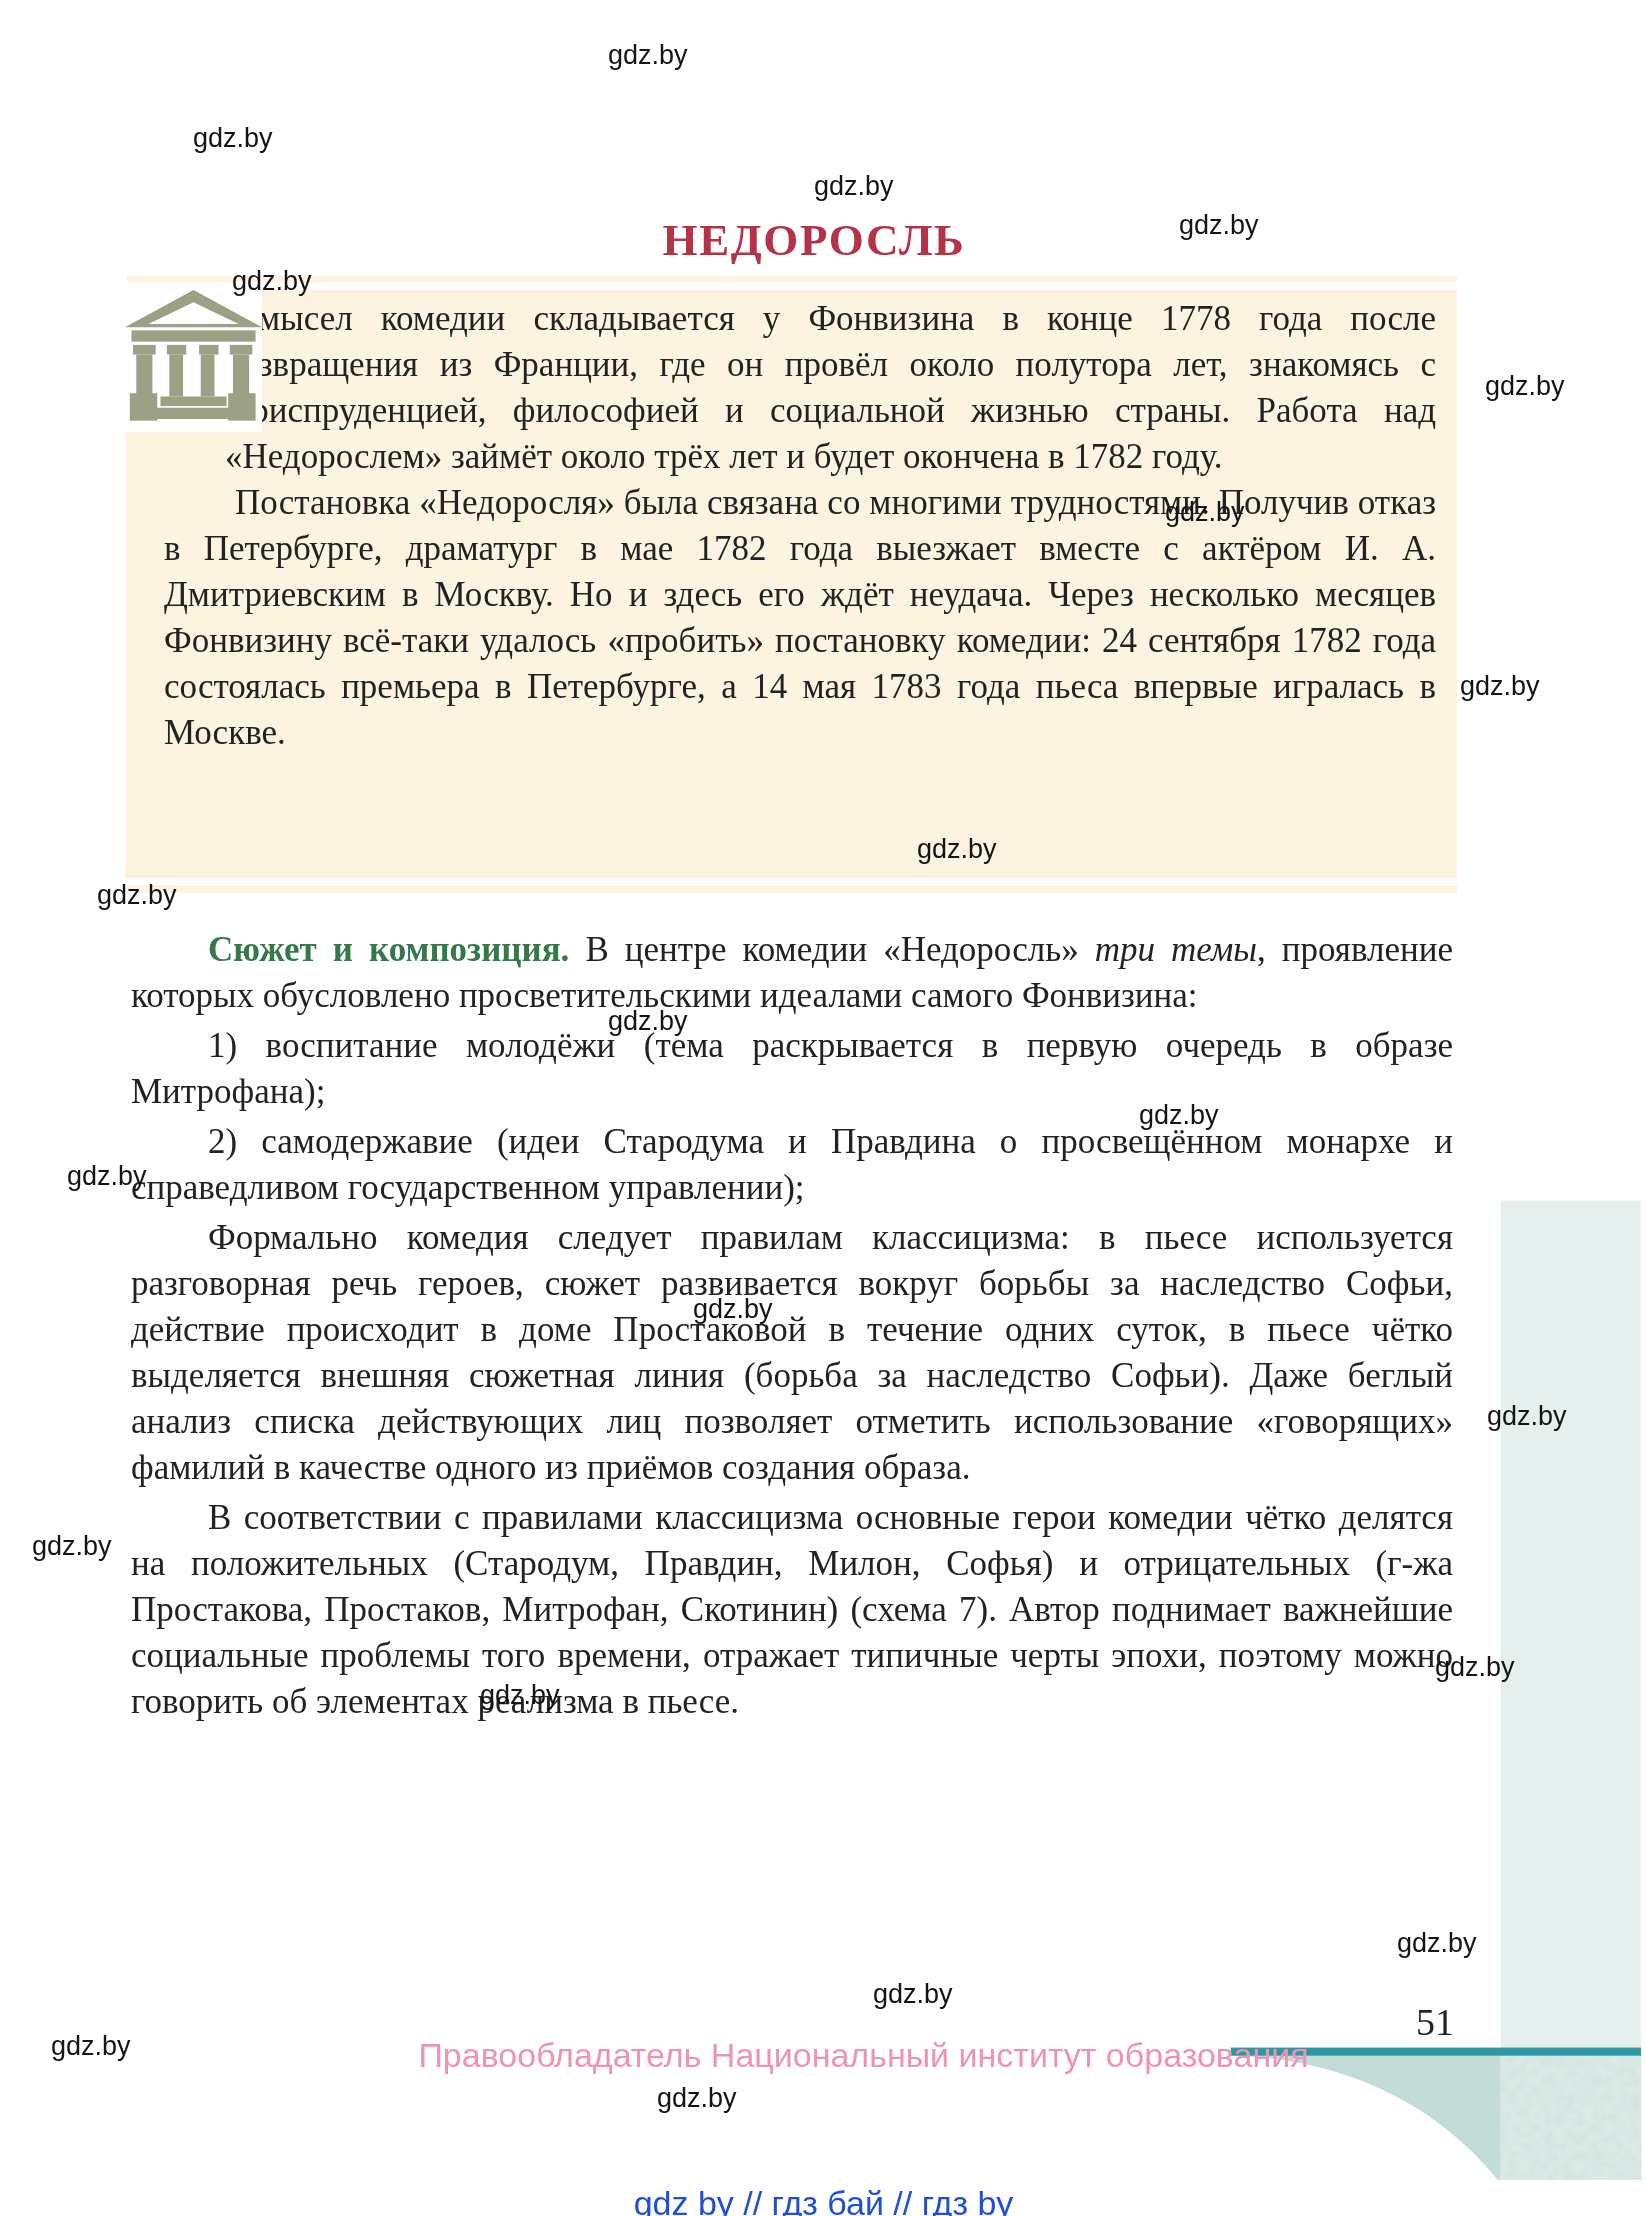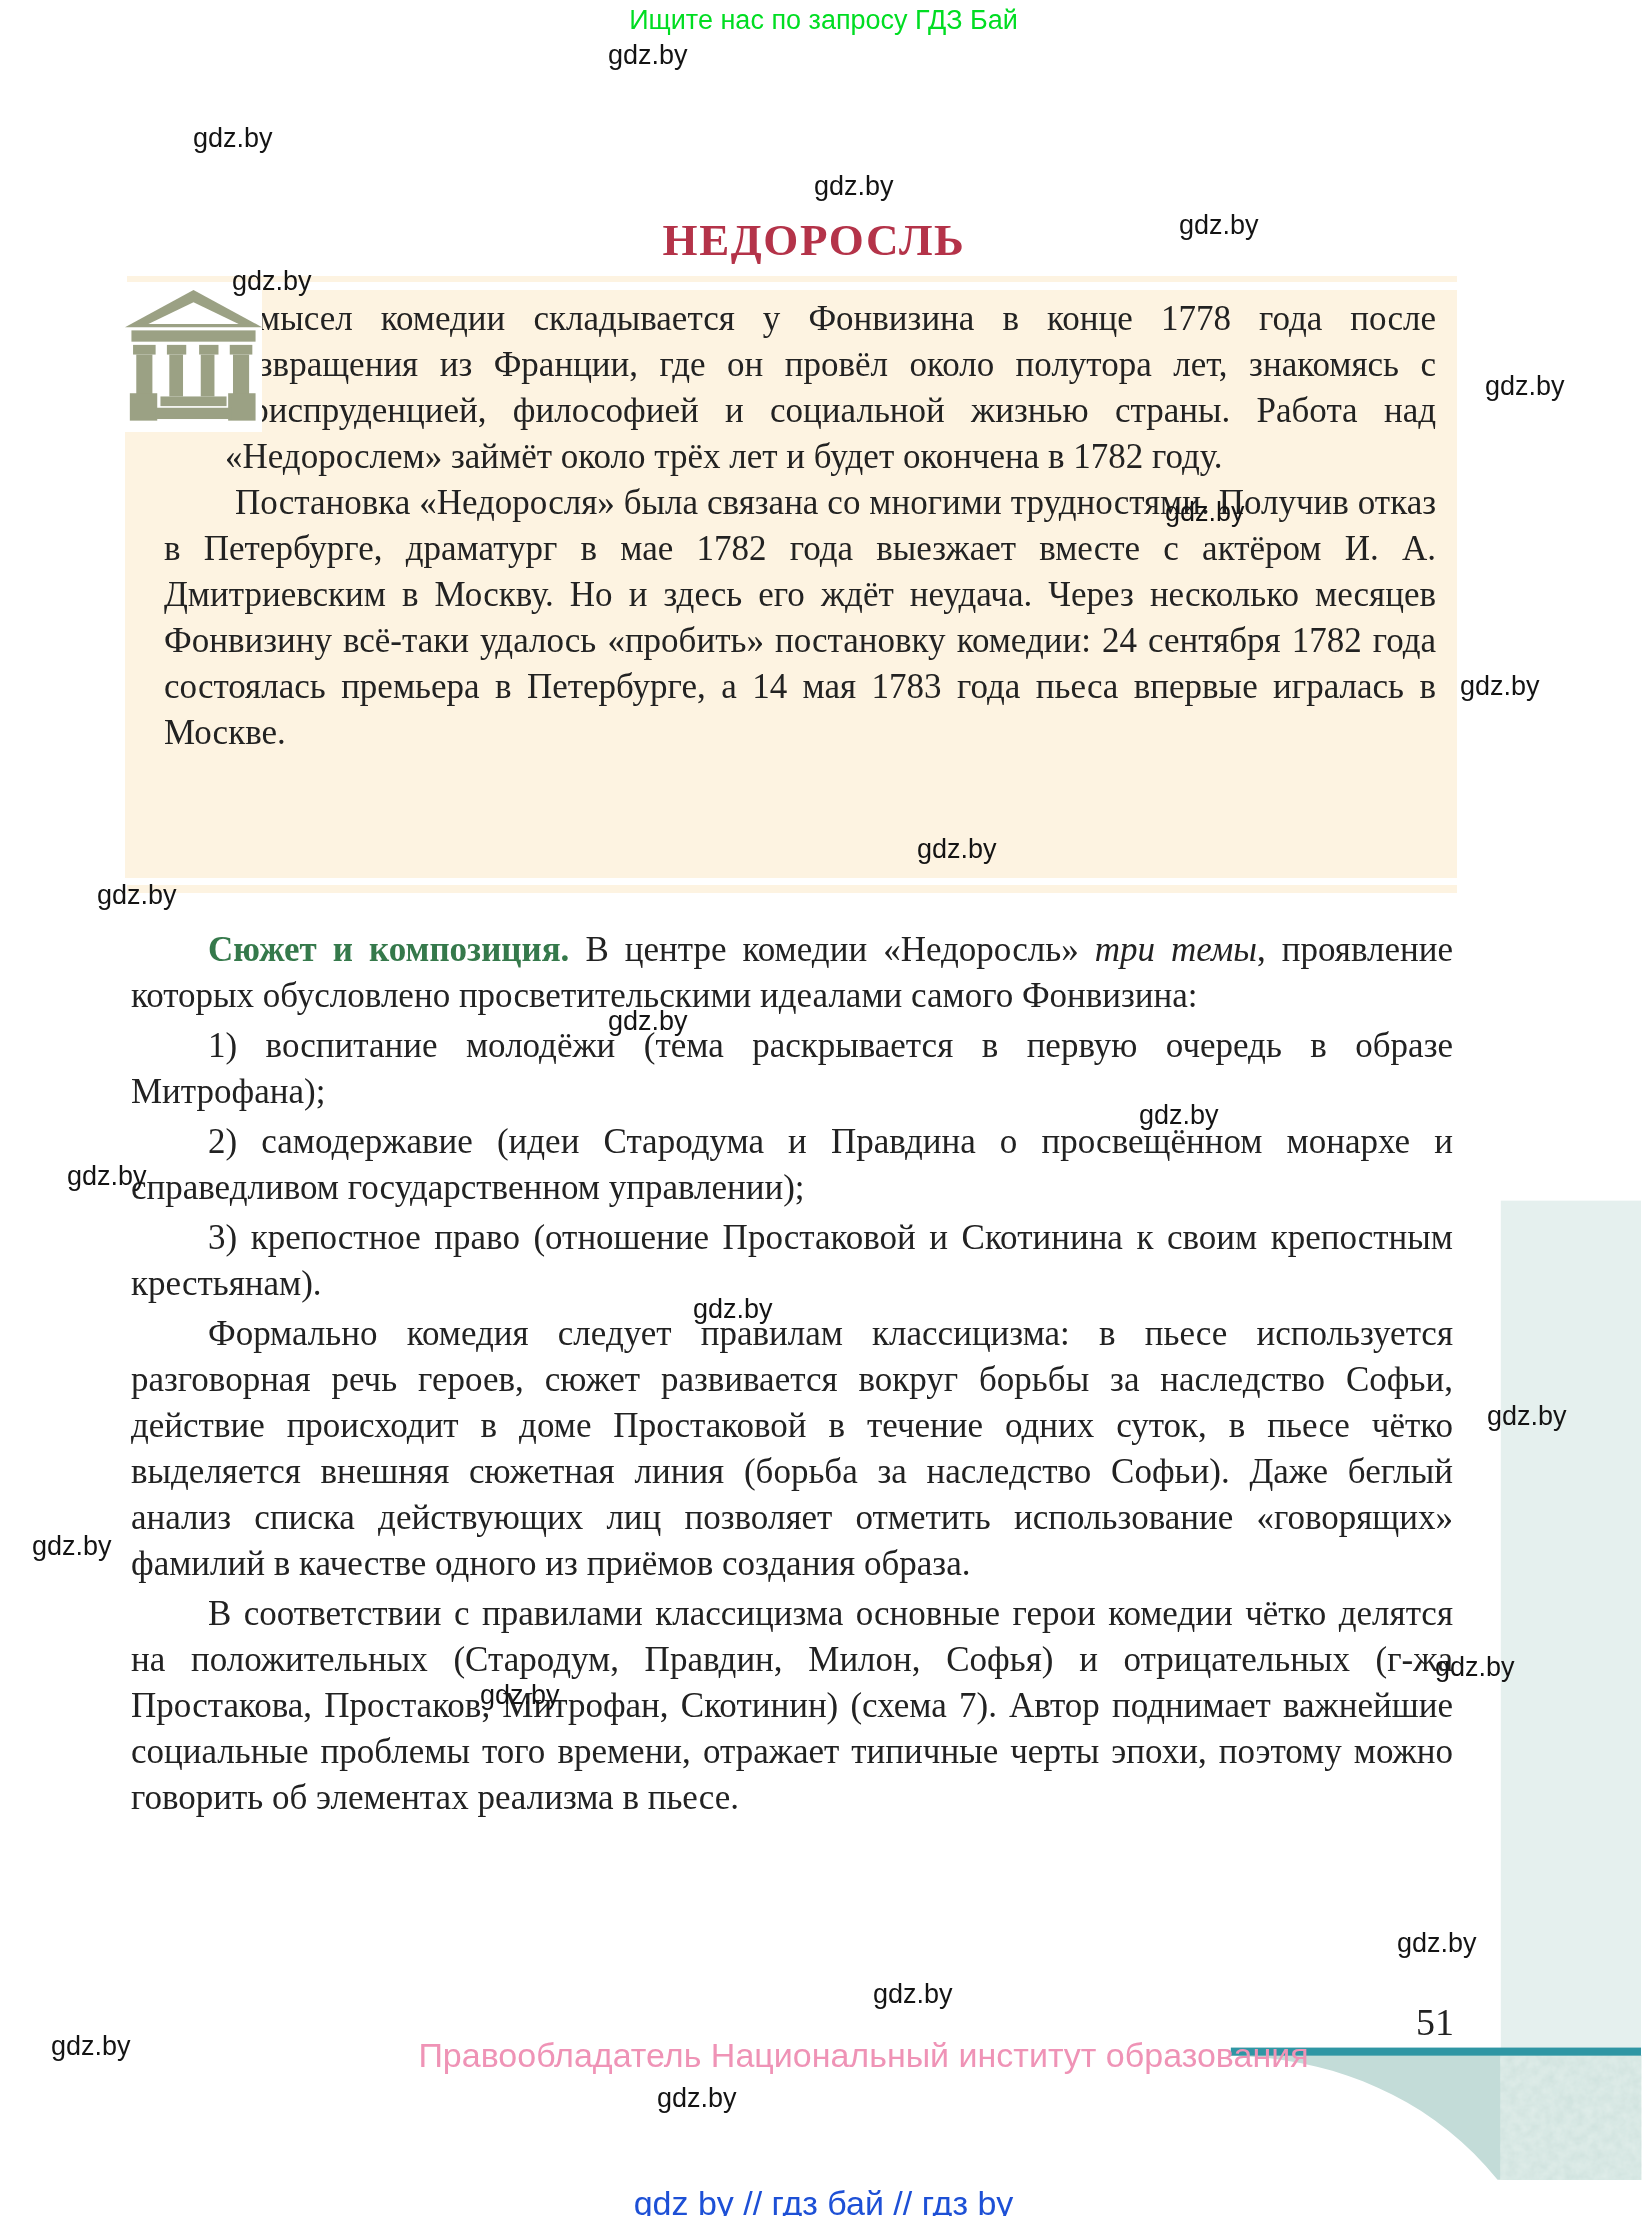--- a/index.html
+++ b/index.html
@@ -108,21 +108,20 @@
     <path d="M1527,2545 L2036,2545 L2036,2705 L1858,2705 C1772,2598 1646,2553 1527,2551 Z" fill="#c3dcd8"></path>
 
     <g>
       <rect x="1862" y="2551" width="174" height="154" fill="#cfe2de"></rect>
       <rect x="1862" y="2551" width="174" height="154" filter="url(#mottle)" opacity="0.55"></rect>
     </g>
 
     <rect x="1527" y="2541" width="509" height="10" fill="#2f96a4"></rect>
   </svg>
 
-  <div class="promo" style="color:#00dd22;">Ищите нас по запросу ГДЗ Бай</div>
 
   <div>
       <span class="wm" style="left: 608px; top: 40px;">gdz.by</span>
       <span class="wm" style="left: 193px; top: 123px;">gdz.by</span>
       <span class="wm" style="left: 814px; top: 171px;">gdz.by</span>
       <span class="wm" style="left: 1179px; top: 210px;">gdz.by</span>
       <span class="wm" style="left: 232px; top: 266px;">gdz.by</span>
       <span class="wm" style="left: 1485px; top: 371px;">gdz.by</span>
       <span class="wm" style="left: 1165px; top: 497px;">gdz.by</span>
       <span class="wm" style="left: 1460px; top: 671px;">gdz.by</span>
@@ -175,21 +174,20 @@
   </div>
 
   <div class="box-strip bottom" style="background:#fdf3e1;"></div>
 
   <div class="maintext">
     <p>
       <span class="lead" style="color:#35794b;">Сюжет и композиция.</span><span> В центре комедии «Недоросль» </span><span class="it">три темы</span><span>, проявление которых обусловлено просветительскими идеалами самого Фонвизина:</span>
     </p>
     <p class="li">1)  воспитание молодёжи (тема раскрывается в первую очередь в образе Митрофана);</p>
     <p class="li">2)  самодержавие (идеи Стародума и Правдина о просвещённом монархе и справедливом государственном управлении);</p>
-    <p class="li">3)  крепостное право (отношение Простаковой и Скотинина к своим крепостным крестьянам).</p>
     <p>Формально комедия следует правилам классицизма: в пьесе используется разговорная речь героев, сюжет развивается вокруг борьбы за наследство Софьи, действие происходит в доме Простаковой в течение одних суток, в пьесе чётко выделяется внешняя сюжетная линия (борьба за наследство Софьи). Даже беглый анализ списка действующих лиц позволяет отметить использование «говорящих» фамилий в качестве одного из приёмов создания образа.</p>
     <p>В соответствии с правилами классицизма основные герои комедии чётко делятся на положительных (Стародум, Правдин, Милон, Софья) и отрицательных (г-жа Простакова, Простаков, Митрофан, Скотинин) (схема 7). Автор поднимает важнейшие социальные проблемы того времени, отражает типичные черты эпохи, поэтому можно говорить об элементах реализма в пьесе.</p>
   </div>
 
   <div class="pagenum">51</div>
 
   <div class="copyright" style="color:#ef93b6;padding-left:40px;">Правообладатель Национальный институт образования</div>
 
   <div class="links-line" style="color:#1d50d6;">gdz by  //  гдз бай  //  гдз by</div>
 

